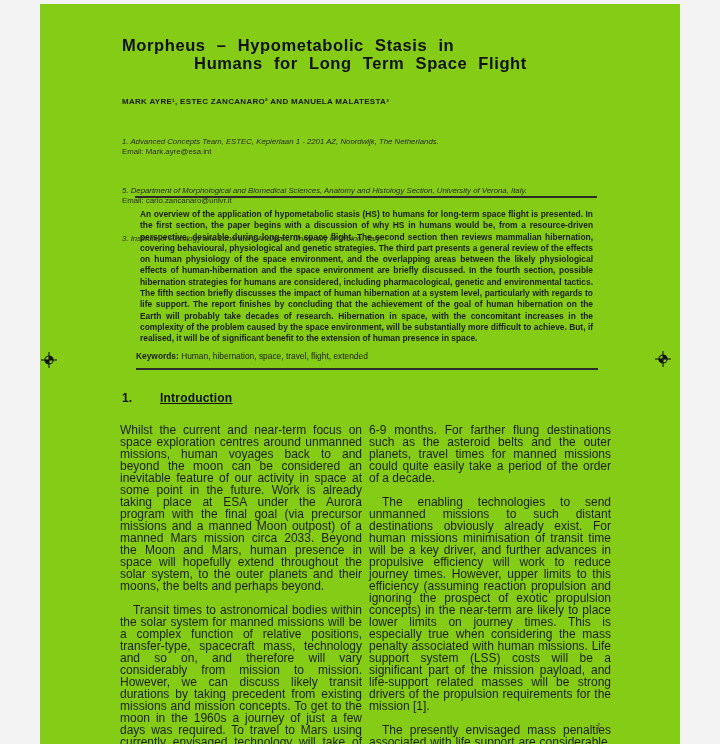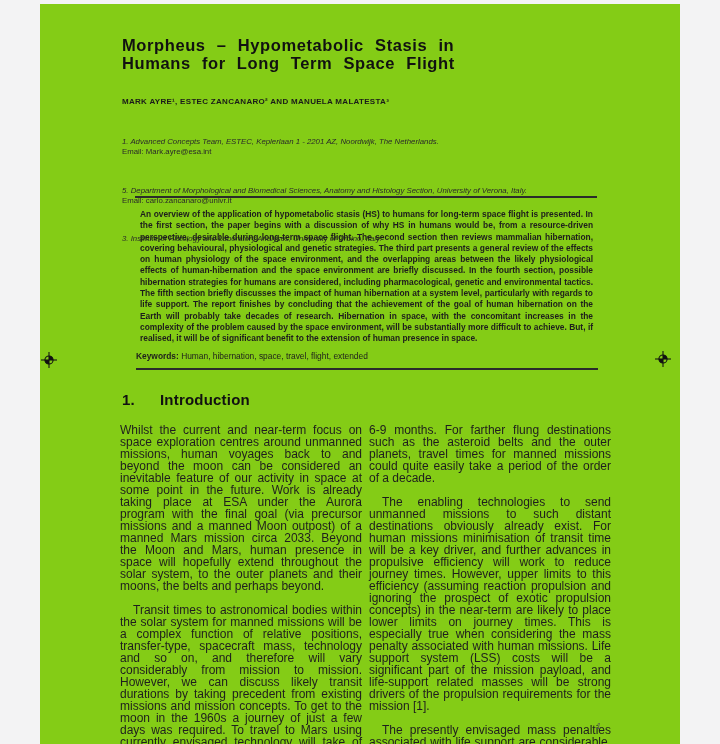--- a/index.html
+++ b/index.html
@@ -16,21 +16,21 @@
     width: 640px; height: 744px;
     background: #84cc16;
   }
   
   .title-block { position: absolute; left: 82px; top: 32px; width: 477px; }
   .title-line {
     font-size: 16.5px; font-weight: bold; color: #111;
     letter-spacing: 0.6px; word-spacing: 6px; line-height: 18px;
     white-space: nowrap;
   }
-  .title-line.second { text-align: left; }
+  .title-line.second { text-align: center; }
   
   .authors {
     position: absolute; left: 82px; top: 93px;
     font-size: 8px; font-weight: bold; letter-spacing: 0.3px; color: #1a1a1a;
     white-space: nowrap;
   }
   .affiliations { position: absolute; left: 82px; top: 105px; width: 500px; }
   .aff-line { font-size: 7.8px; line-height: 10.3px; color: #2a2a2a; white-space: nowrap; }
   .aff-line.italic { font-style: italic; margin-top: 28px; }
   
@@ -43,21 +43,21 @@
   .keywords-line { margin-top: 6px; font-size: 8.4px; color: #1d1d1d; }
   .keywords-line .kw-label { font-weight: bold; }
   .rule-bottom { margin-top: 7px; width: 462px; height: 2px; background: #2b2b2b; }
   
   .reg-mark { position: absolute; width: 16px; height: 16px; }
   .reg-mark.left  { left: 1px;  top: 348px; }
   .reg-mark.right { left: 615px; top: 347px; }
   
   .section-heading {
     position: absolute; left: 82px; top: 387px;
-    font-size: 15px; font-weight: bold; color: #111; letter-spacing: 0.2px;
+    font-size: 12px; font-weight: bold; color: #111; letter-spacing: 0.2px; text-decoration: underline;
   }
   .section-heading .sec-num { display: inline-block; width: 38px; }
   
   .columns {
     position: absolute; left: 80px; top: 420px; width: 491px;
     display: flex; gap: 7px;
   }
   .col { width: 242px; }
   .col p {
     font-size: 12px; line-height: 12px; text-align: justify;

